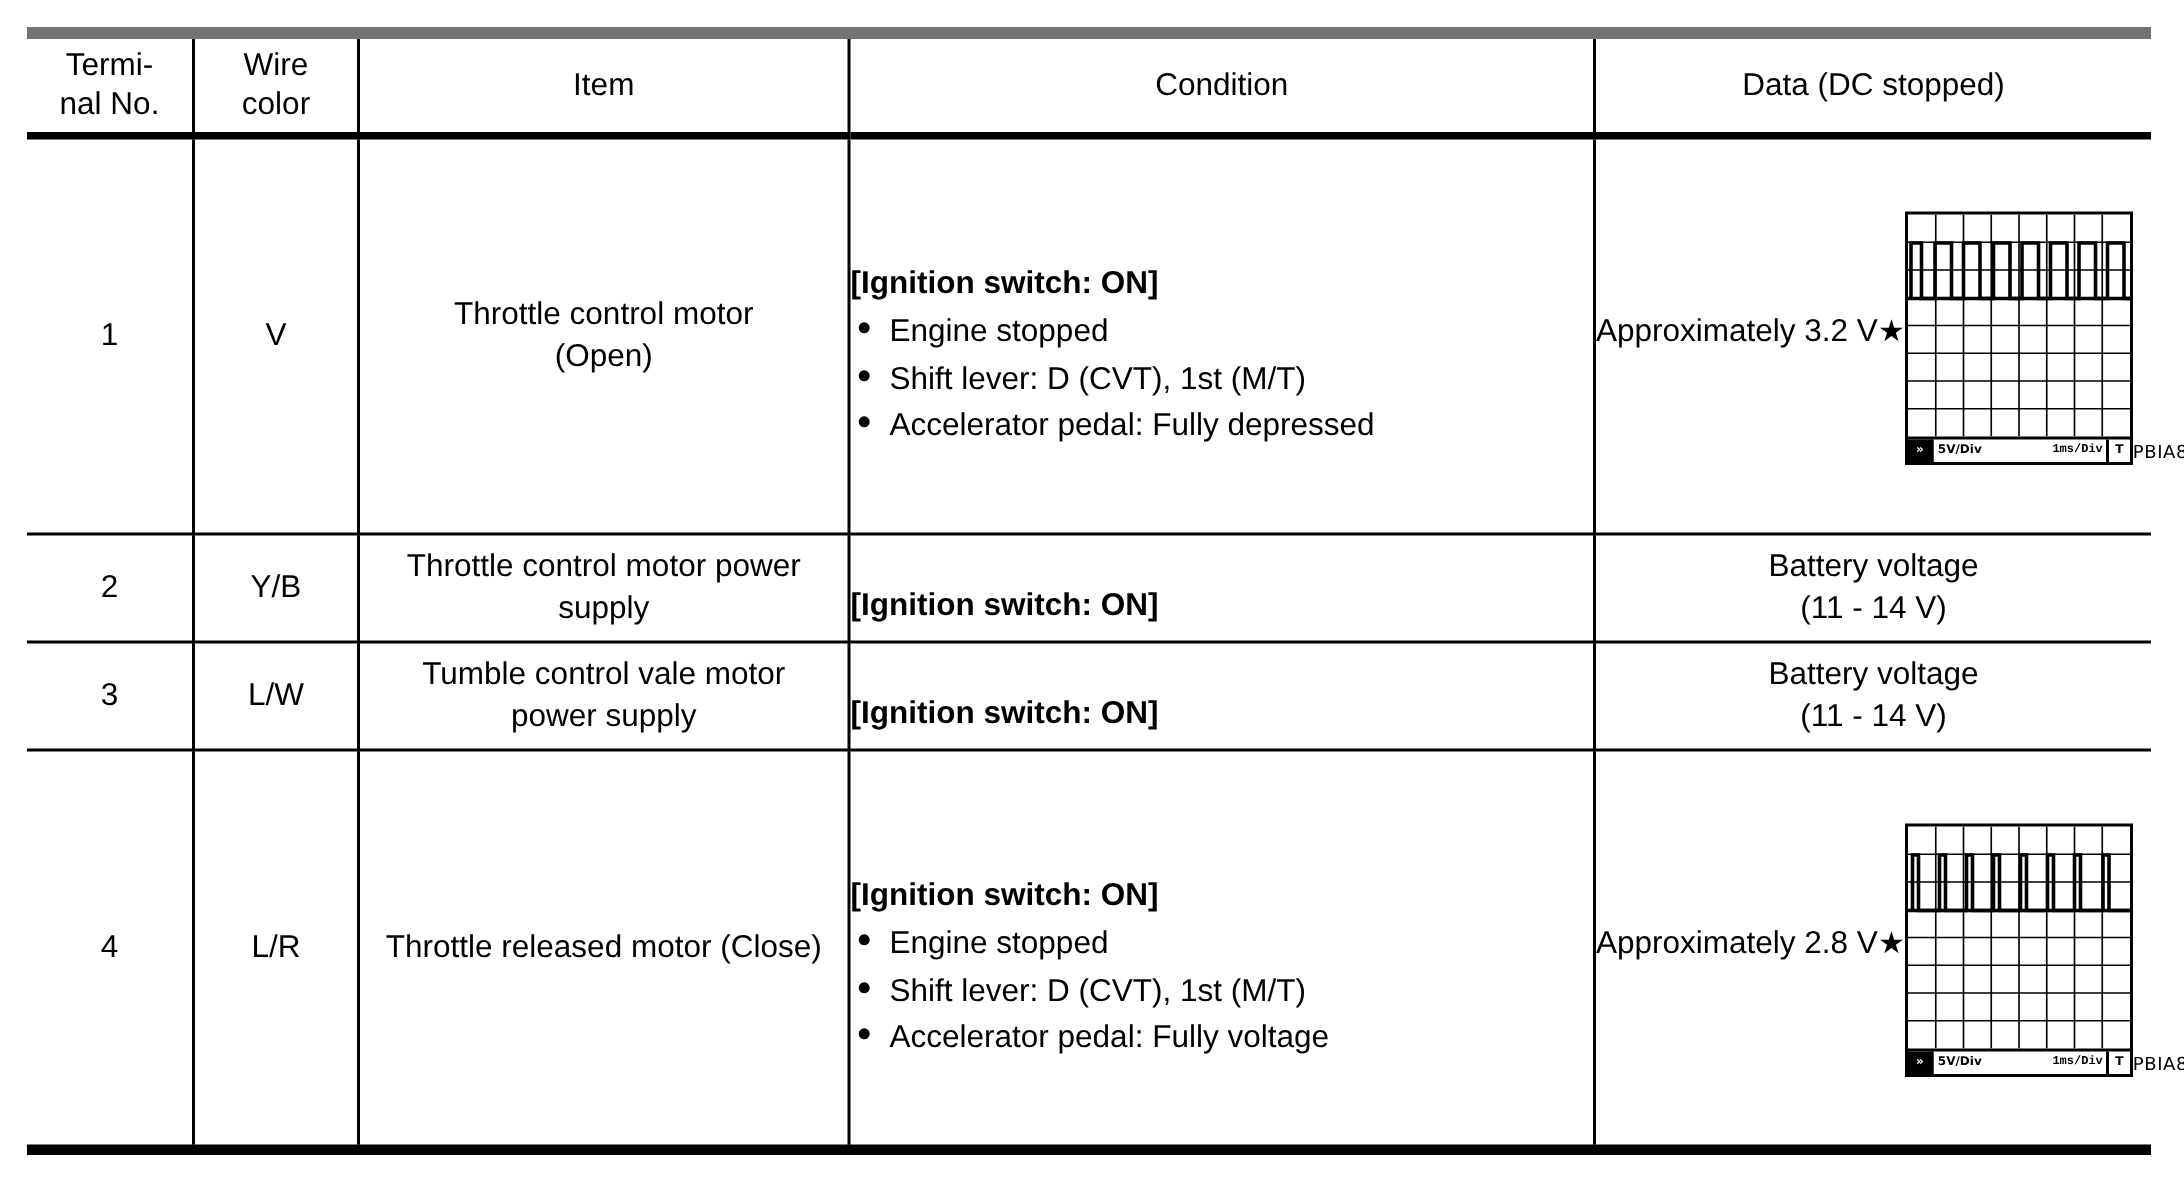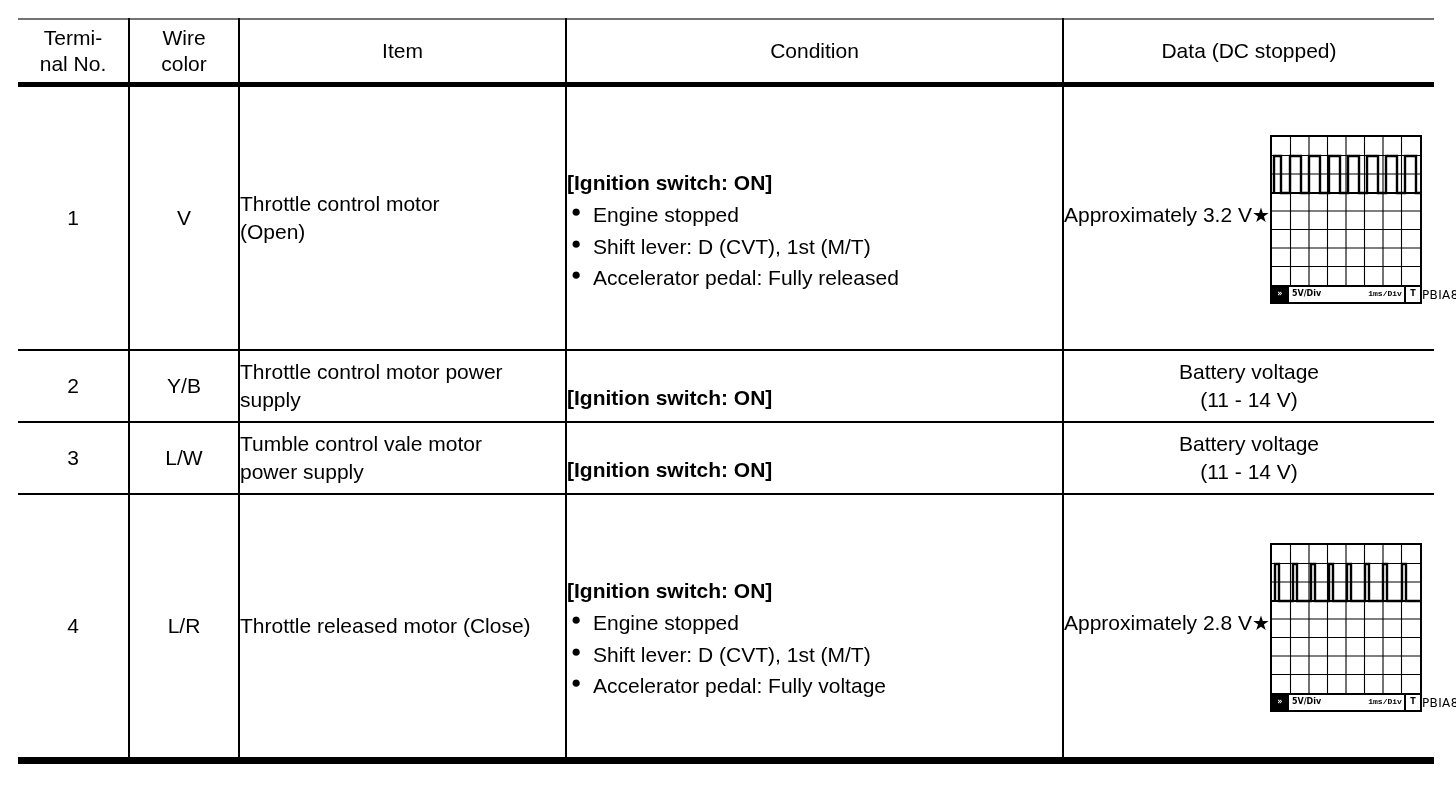--- a/index.html
+++ b/index.html
@@ -22,21 +22,21 @@
   }
 
   
   .spec-table {
     position: absolute;
     left: 18px;
     top: 18px;
     width: 1416px;
     border-collapse: collapse;
     table-layout: fixed;
-    border-top: 2px solid #737373;
+    border-top: 8px solid #737373;
     border-bottom: 7px solid #000;
   }
   .spec-table td, .spec-table th {
     border-right: 2px solid #000;
     border-bottom: 2px solid #000;
     padding: 0;
     vertical-align: middle;
     font-weight: normal;
   }
   .spec-table tr > td:last-child,
@@ -62,21 +62,21 @@
     line-height: 1.22;
     border-bottom: 5px solid #000;
   }
 
   
   .c-center {
     text-align: center;
     font-size: 21px;
   }
   .c-item {
-    text-align: left;
+    text-align: center;
     font-size: 21px;
     line-height: 1.32;
     padding: 6px 10px 6px 18px;
   }
   .c-cond {
     text-align: left;
     font-size: 21px;
     line-height: 1.38;
     padding: 8px 10px 8px 14px;
   }
@@ -215,21 +215,21 @@
 
       <tr class="row-tall">
         <td class="c-center">1</td>
         <td class="c-center">V</td>
         <td class="c-item"><span class="ml">Throttle control motor<br>(Open)</span></td>
         <td class="c-cond">
           <div class="cond-head">[Ignition switch: ON]</div>
           <ul class="cond-list">
             <li><span class="bullet">●</span><span>Engine stopped</span></li>
             <li><span class="bullet">●</span><span>Shift lever: D (CVT), 1st (M/T)</span></li>
-            <li><span class="bullet">●</span><span>Accelerator pedal: Fully released</span></li>
+            <li><span class="bullet">●</span><span>Accelerator pedal: Fully depressed</span></li>
           </ul>
         </td>
         <td class="c-data">
           <div class="wave-block">
             <div class="wave-caption">
               <span>Approximately 3.2 V</span><span class="star">★</span>
             </div>
             <div class="scope">
               <div class="scope-screen">
                 <svg width="148" height="148" viewBox="0 0 148 148">

